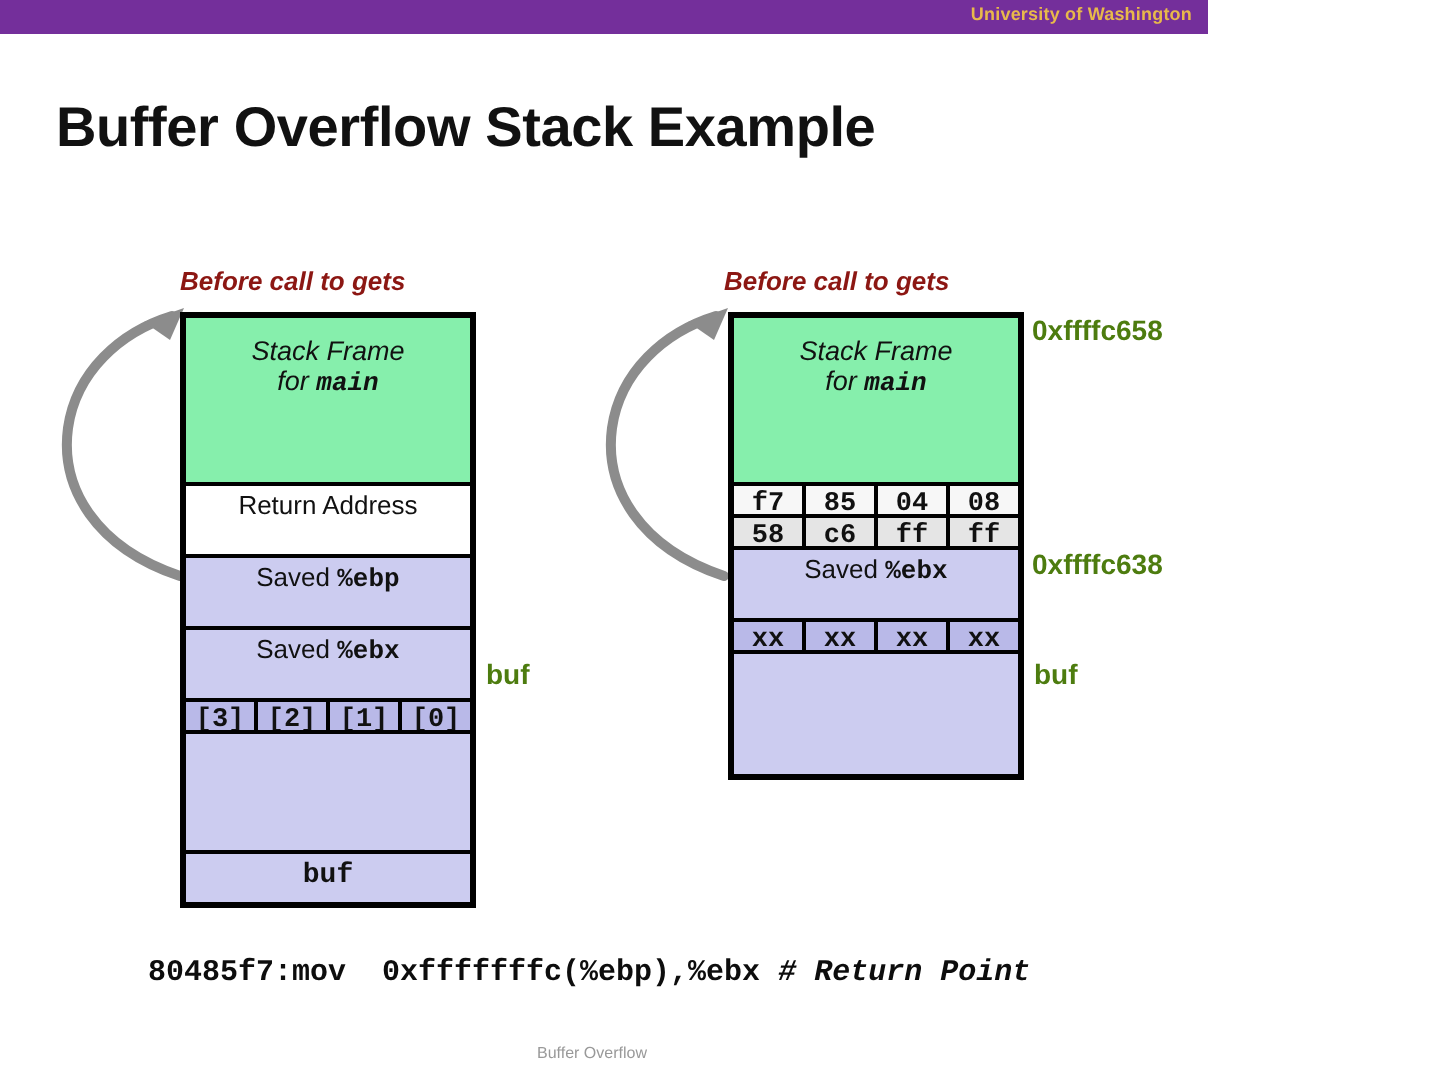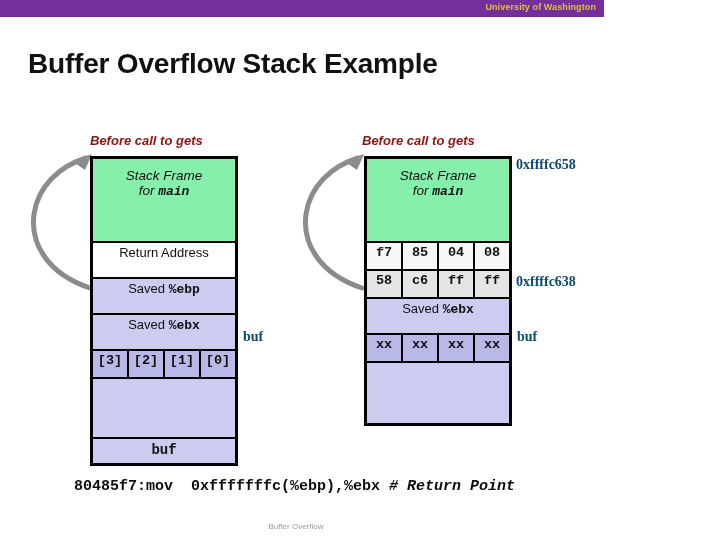--- a/index.html
+++ b/index.html
@@ -99,21 +99,21 @@
     height: 24px;
     padding-top: 4px;
     font-family: "Liberation Mono", monospace;
     font-weight: bold;
     font-size: 14px;
   }
 
   
   .byterow {
     display: flex;
-    height: 28px;
+    height: 16px;
     border-bottom: 2px solid #000000;
     box-sizing: border-box;
   }
   .byterow:last-child { border-bottom: none; }
   .byterow .cell {
     flex: 1 1 0;
     border-right: 2px solid #000000;
     box-sizing: border-box;
     text-align: center;
     font-family: "Liberation Mono", monospace;
@@ -124,24 +124,24 @@
     overflow: hidden;
   }
   .byterow .cell:last-child { border-right: none; }
   .cell-white { background: #f7f7f7; }
   .cell-lav   { background: #e5e5e5; }
   .cell-lav-d { background: #b9b9e8; }
 
   
   .side-label {
     position: absolute;
-    font-family: Liberation Serif, serif;
+    font-family: Liberation Sans, sans-serif;
     font-weight: bold;
     font-size: 14px;
-    color: #0c4a6e;
+    color: #4d7c0f;
     white-space: nowrap;
   }
 
   
   .arrow-svg {
     position: absolute;
     pointer-events: none;
   }
 
   

